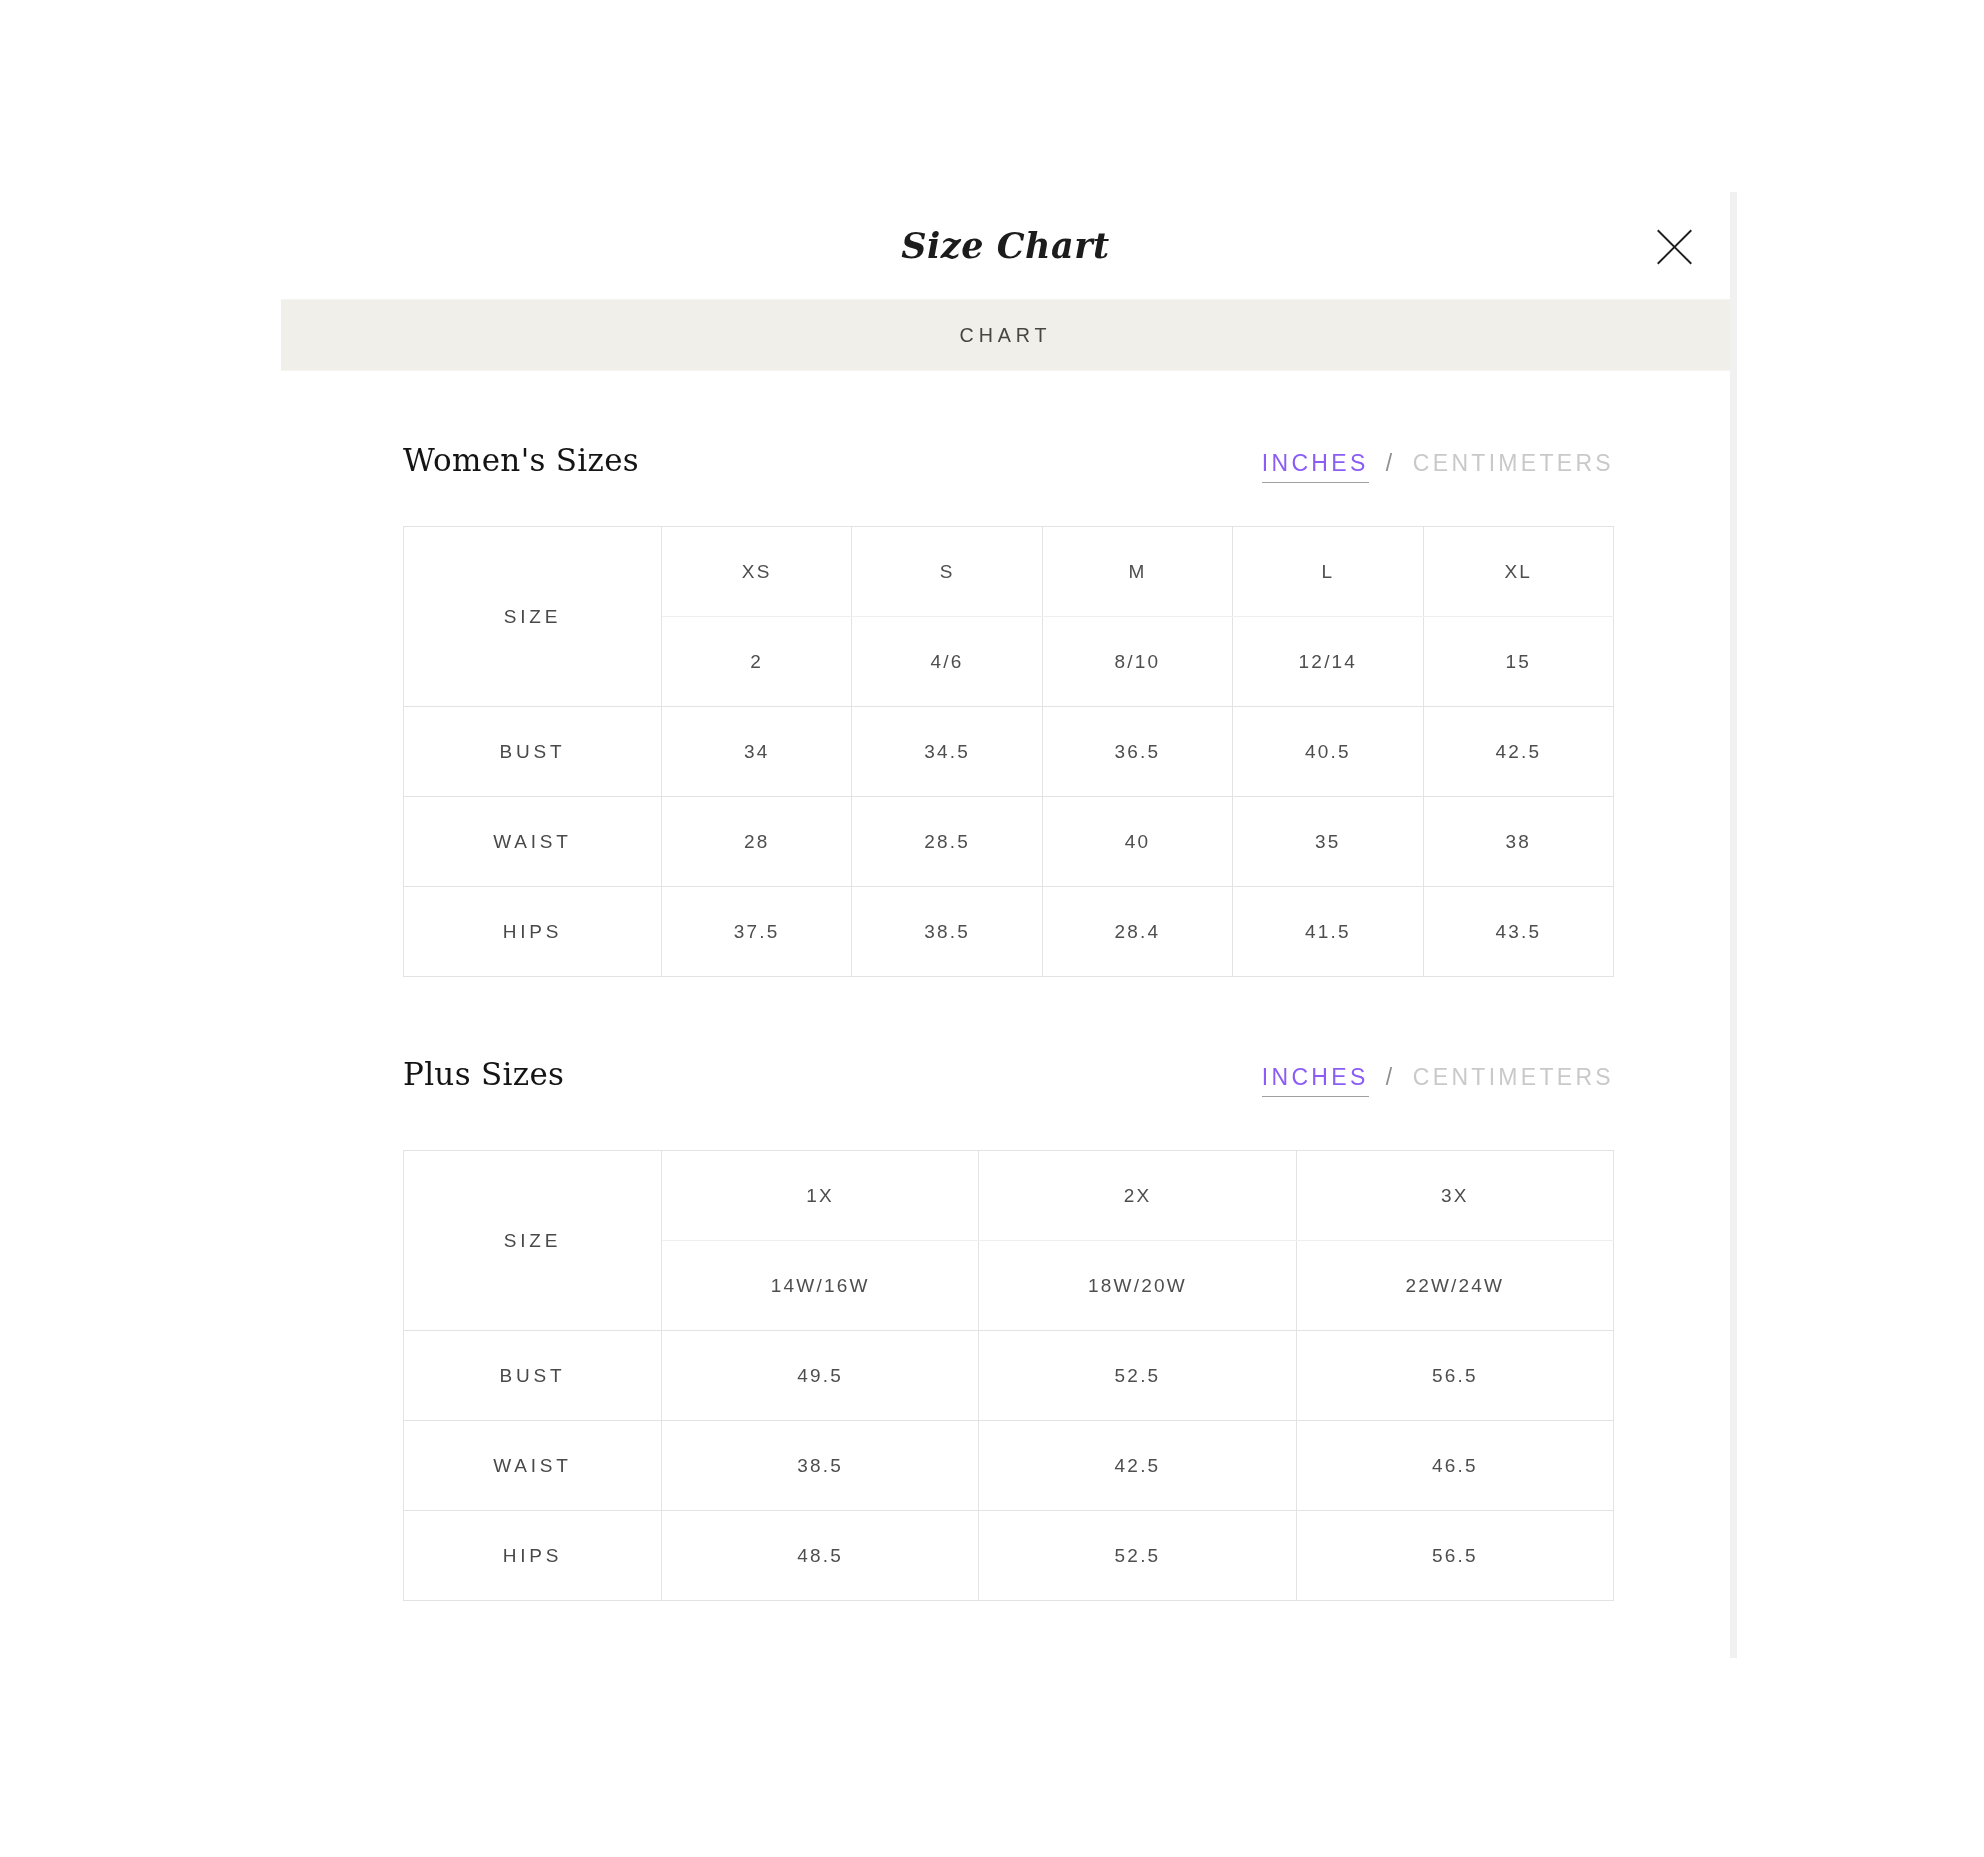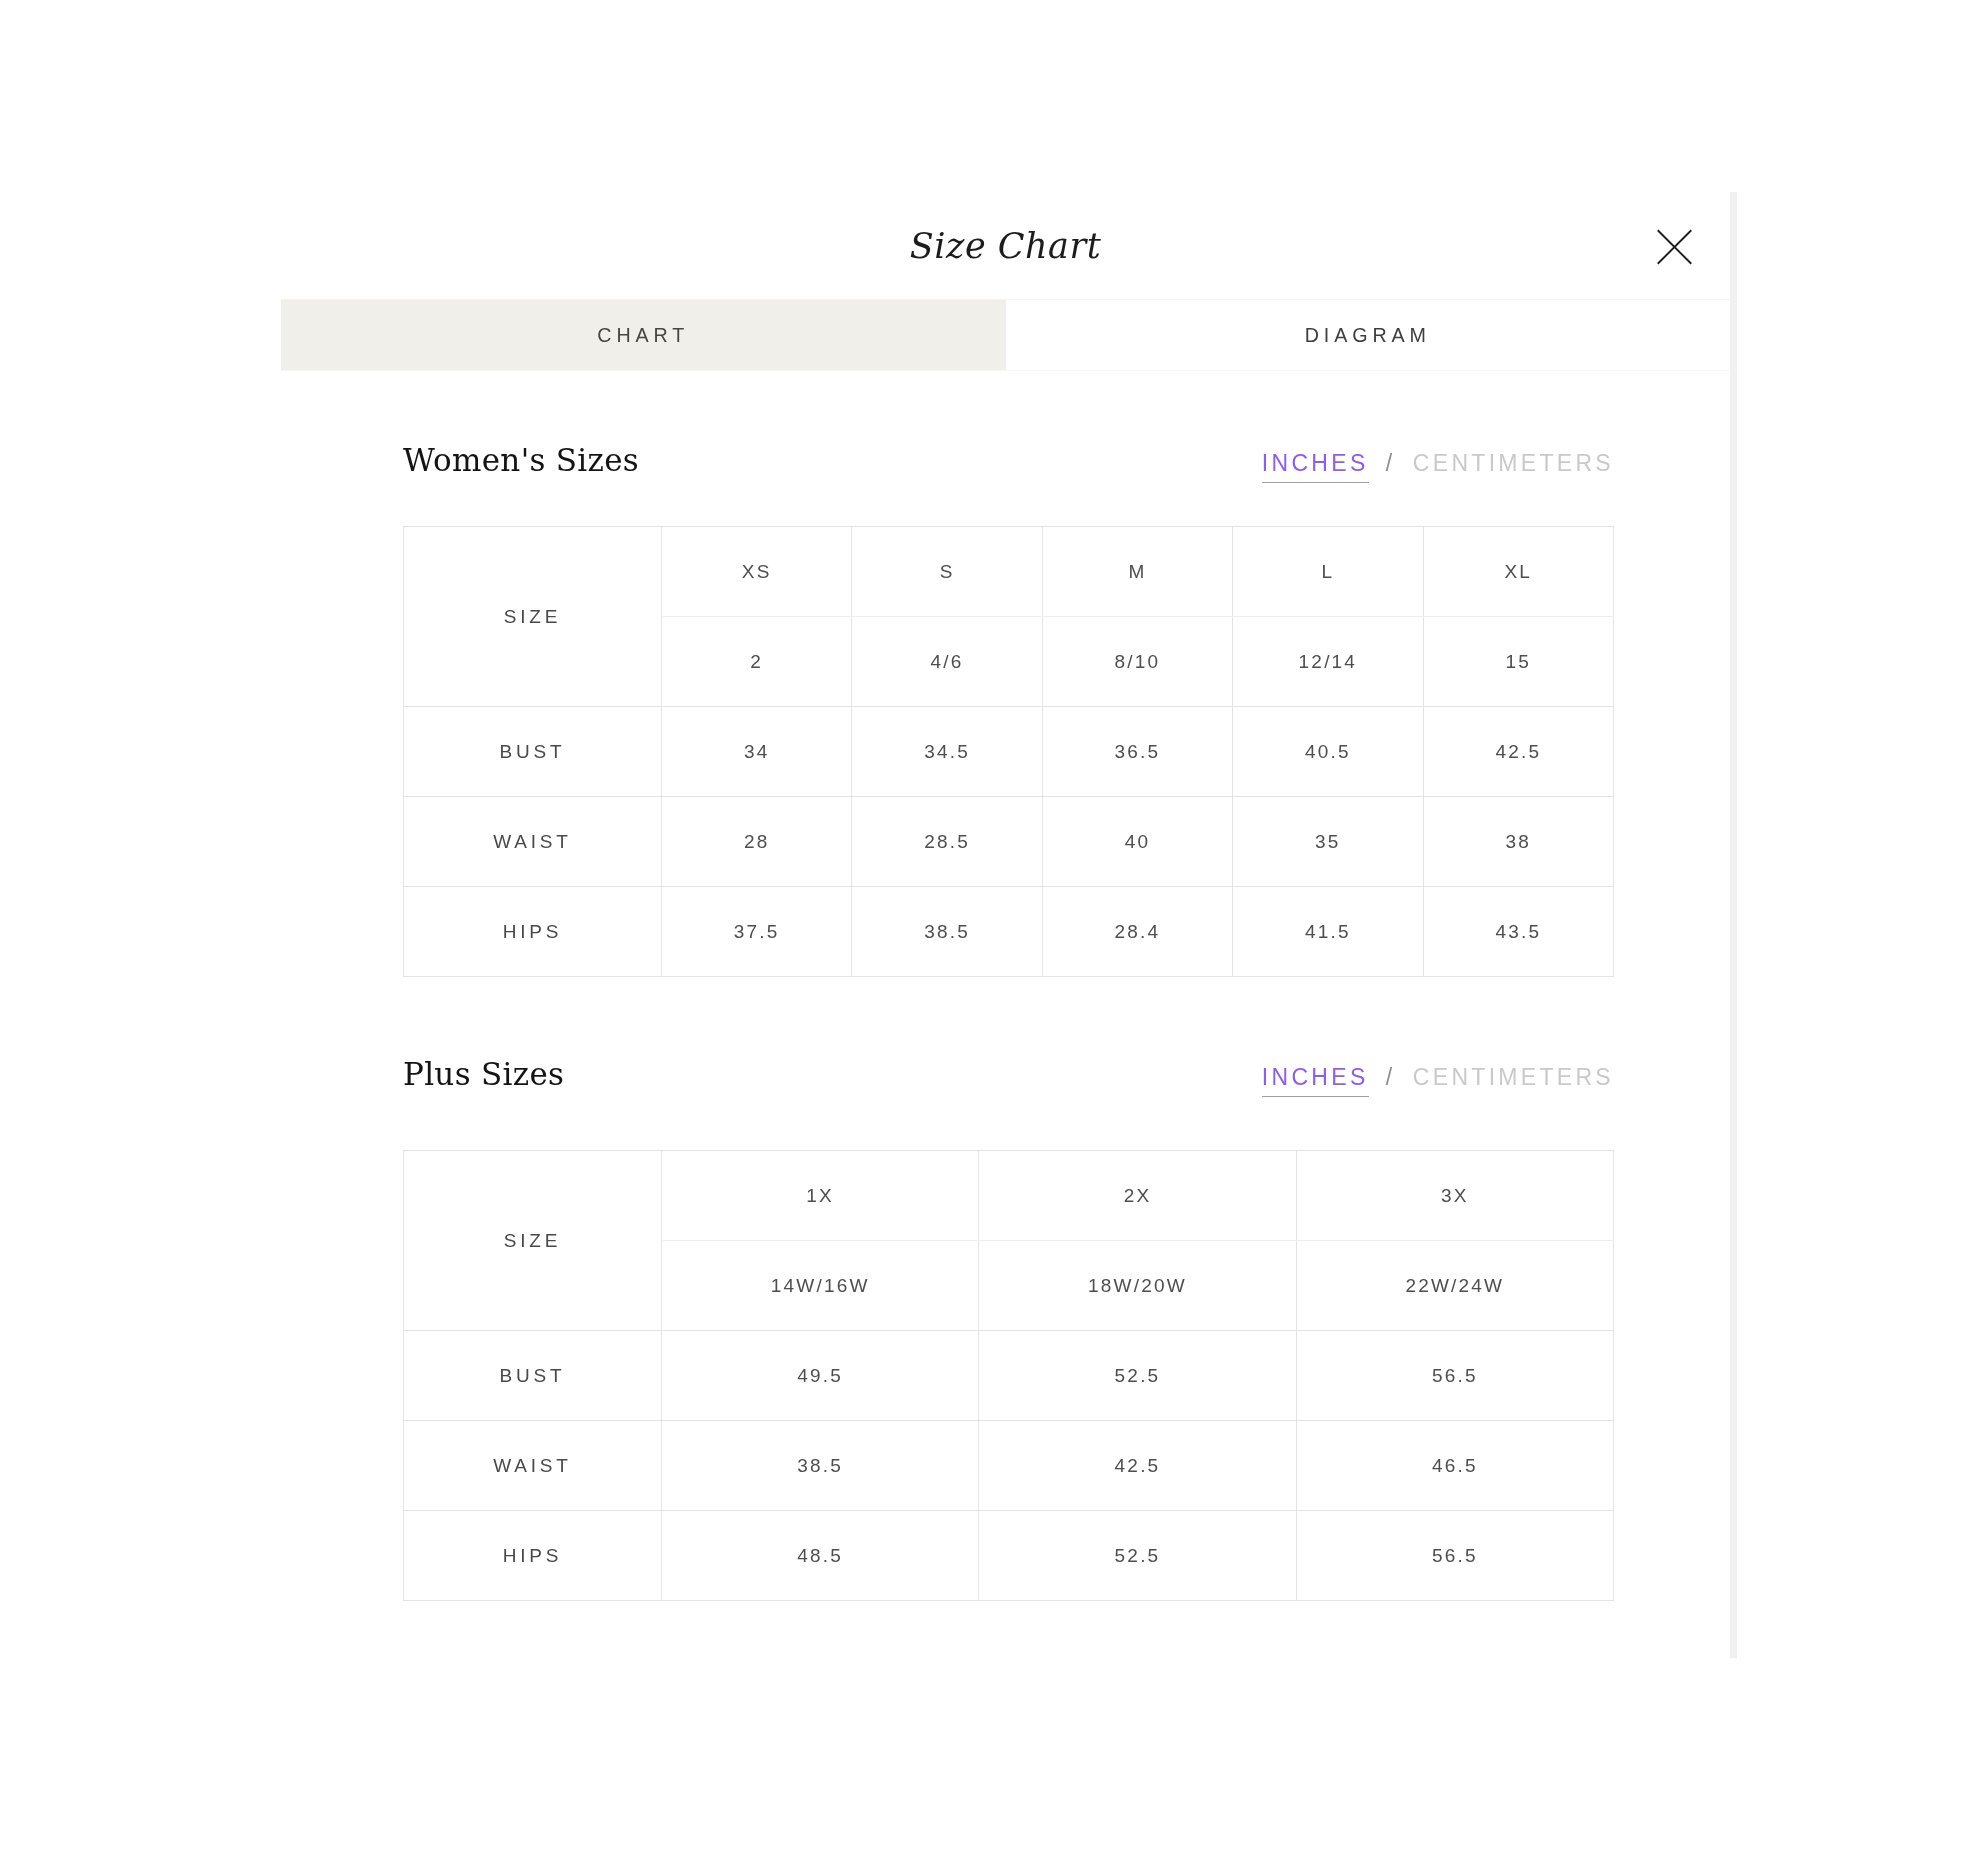--- a/index.html
+++ b/index.html
@@ -28,21 +28,21 @@
   }
   
   .modal-header{
     position:relative;
     height:107px;
     display:flex; align-items:center; justify-content:center;
   }
   .title{
     margin:0;
     font-family:"DejaVu Serif","Liberation Serif",serif;
-    font-style:italic; font-weight:400;
+    font-style:italic; font-weight:700;
     font-size:35px; color:#1c1c1c;
     letter-spacing:0.5px;
   }
   .close-btn{
     position:absolute; top:33px; right:34px;
     width:43px; height:43px;
     background:none; border:none; padding:0; cursor:pointer;
     display:flex; align-items:center; justify-content:center;
   }
   
@@ -123,21 +123,20 @@
       <button class="close-btn" aria-label="Close">
         <svg width="39" height="38" viewBox="0 0 72 70">
           <line x1="5" y1="4" x2="67" y2="66" stroke="#1e1e1e" stroke-width="3.5"></line>
           <line x1="67" y1="4" x2="5" y2="66" stroke="#1e1e1e" stroke-width="3.5"></line>
         </svg>
       </button>
     </div>
 
     <div class="tabs">
       <div class="tab active">CHART</div>
-      <div class="tab">DIAGRAM</div>
     </div>
 
     <div class="content">
 
       <section class="section-1">
         <div class="sec-head">
           <h2 class="sec-title">Women's Sizes</h2>
           <div class="units">
             <span class="unit-active">INCHES</span>
             <span class="unit-sep">/</span>

